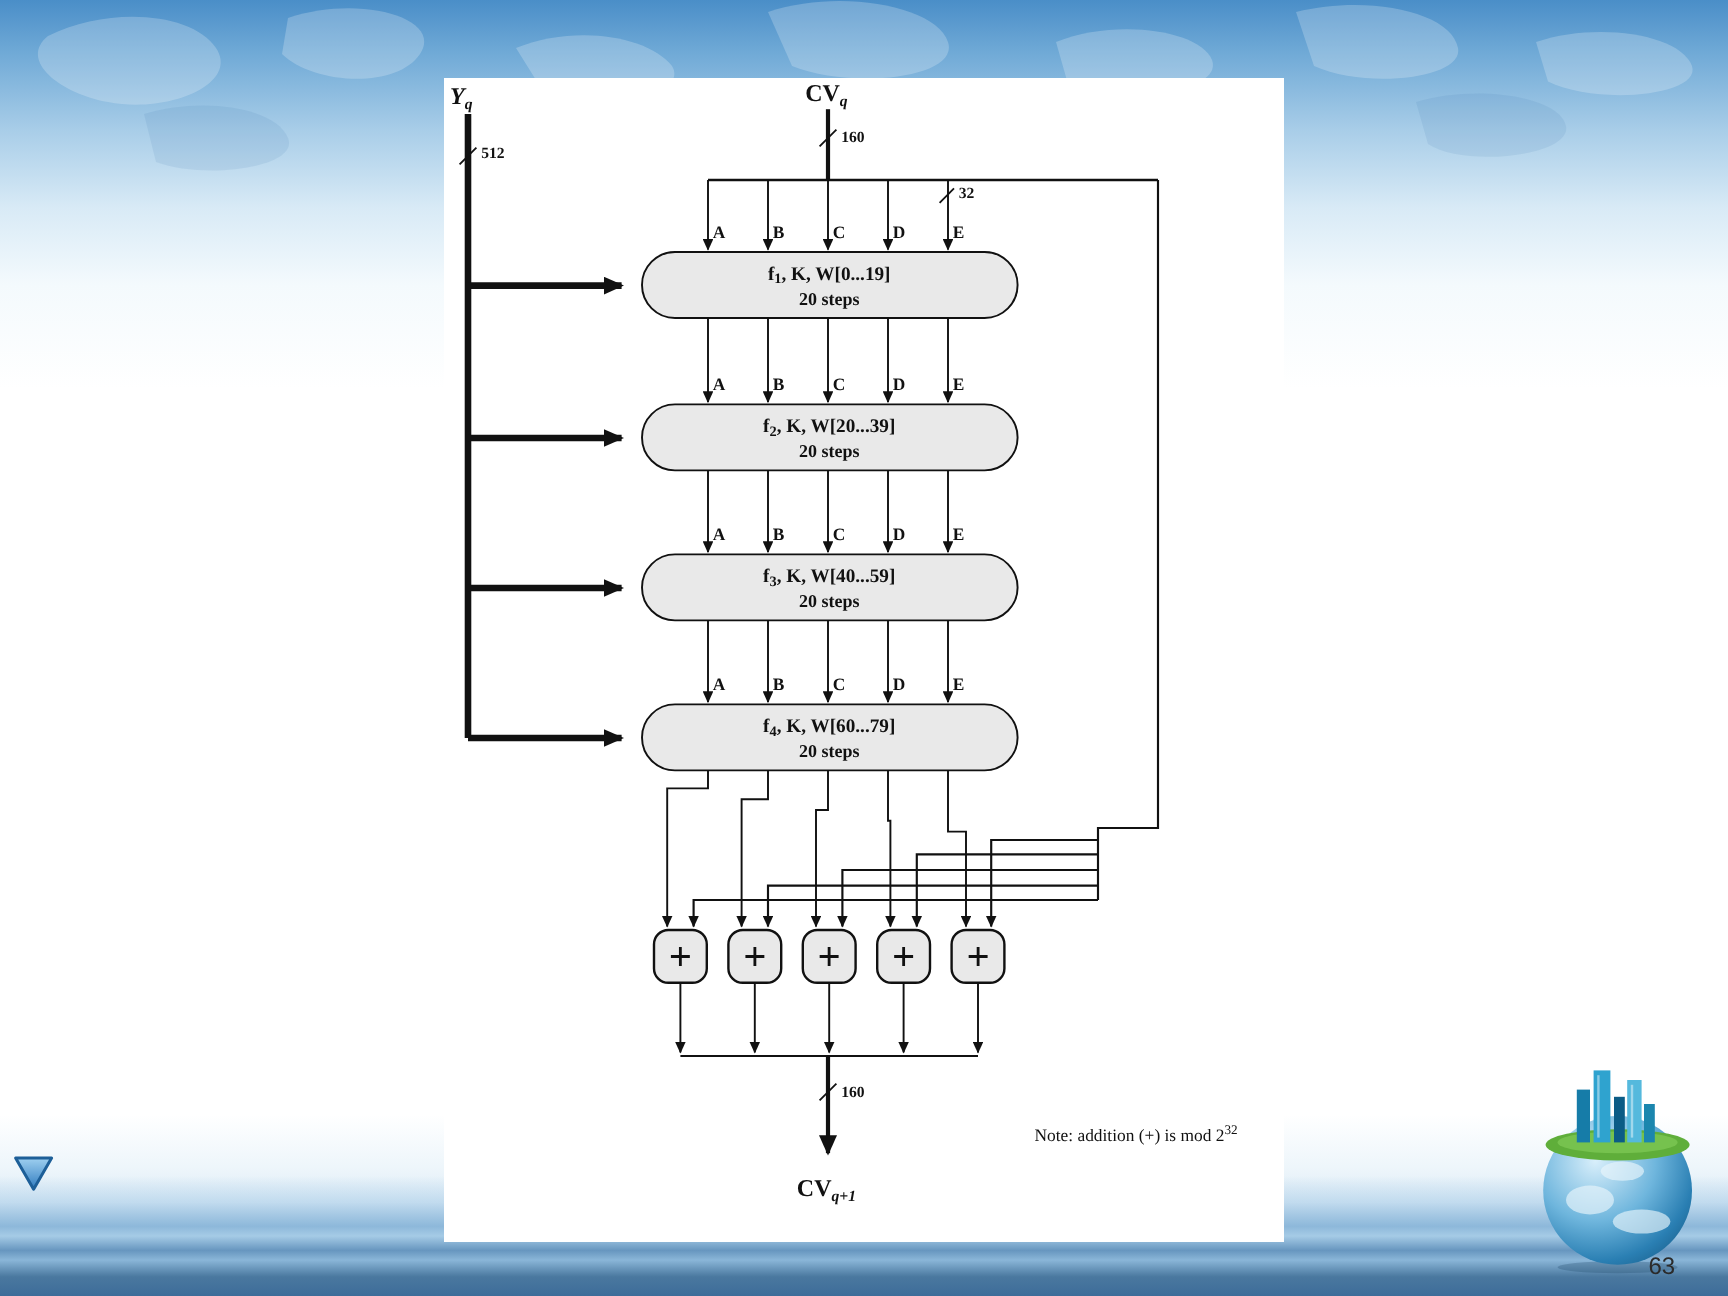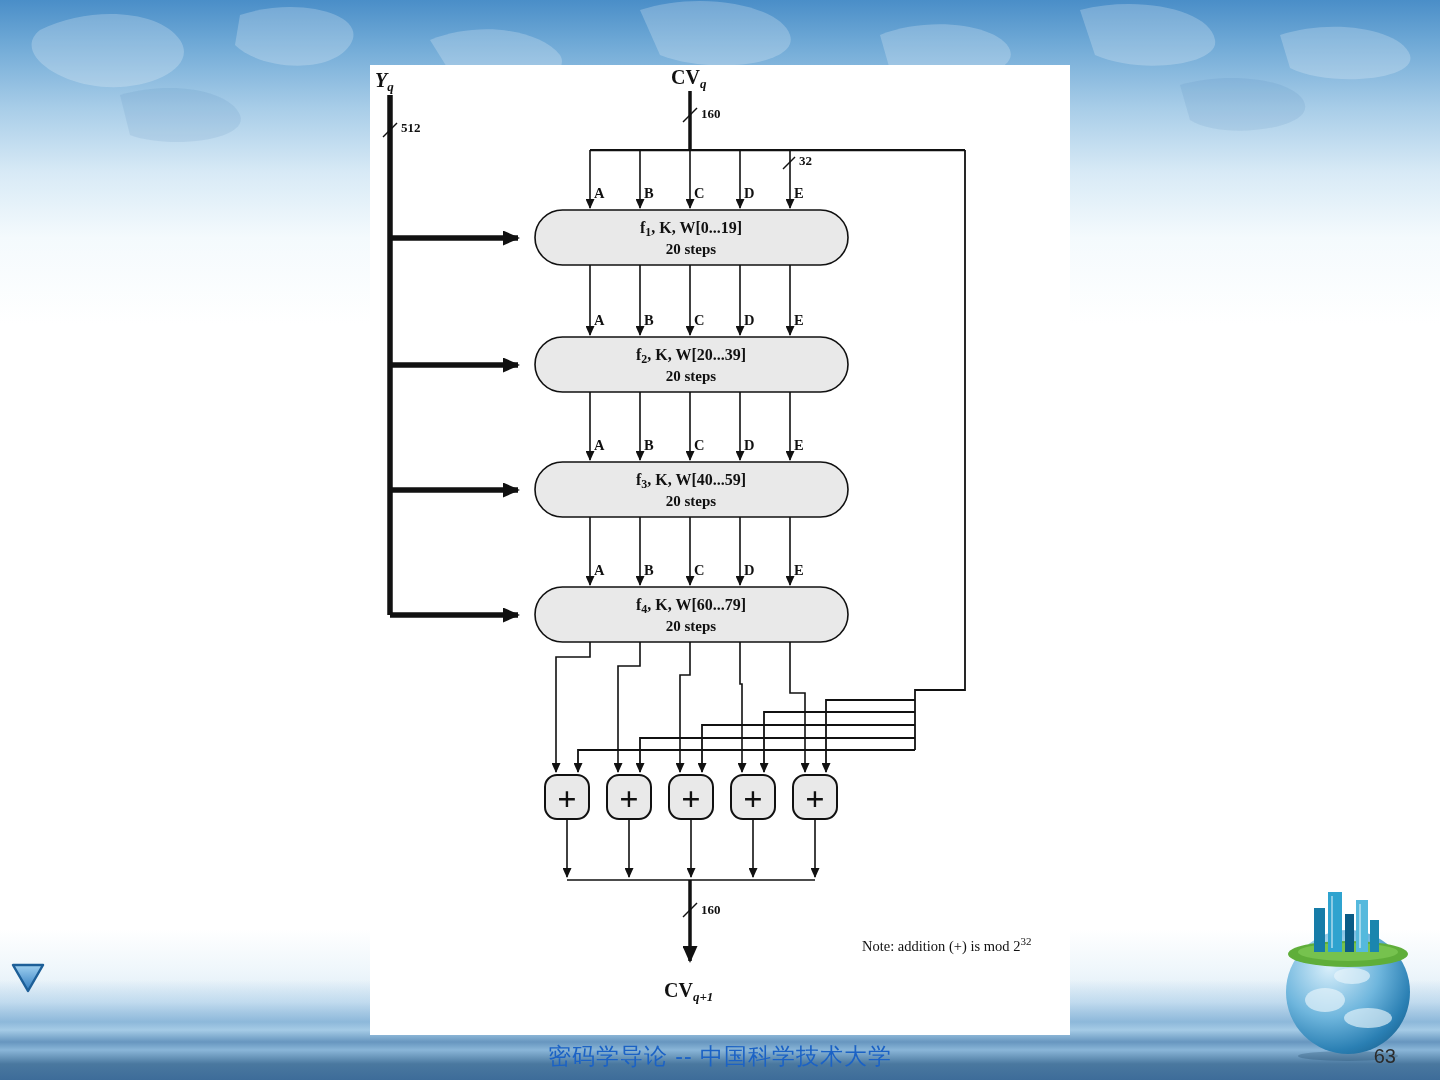--- a/index.html
+++ b/index.html
@@ -257,16 +257,15 @@
       <rect x="44" y="28" width="11" height="44" fill="#167ca8"></rect>
       <rect x="58" y="12" width="14" height="60" fill="#2fa3cf"></rect>
       <rect x="75" y="34" width="9" height="38" fill="#0b5c86"></rect>
       <rect x="86" y="20" width="12" height="52" fill="#55b9dd"></rect>
       <rect x="100" y="40" width="9" height="32" fill="#1b86ae"></rect>
       <rect x="61" y="16" width="2" height="52" fill="#ffffff" opacity="0.45"></rect>
       <rect x="89" y="24" width="2" height="44" fill="#ffffff" opacity="0.45"></rect>
     </g>
   </svg>
 
-  <div class="footer">密码学导论 -- 中国科学技术大学</div>
   <div class="pagenum">63</div>
 
 </div>
 
 </body></html>

